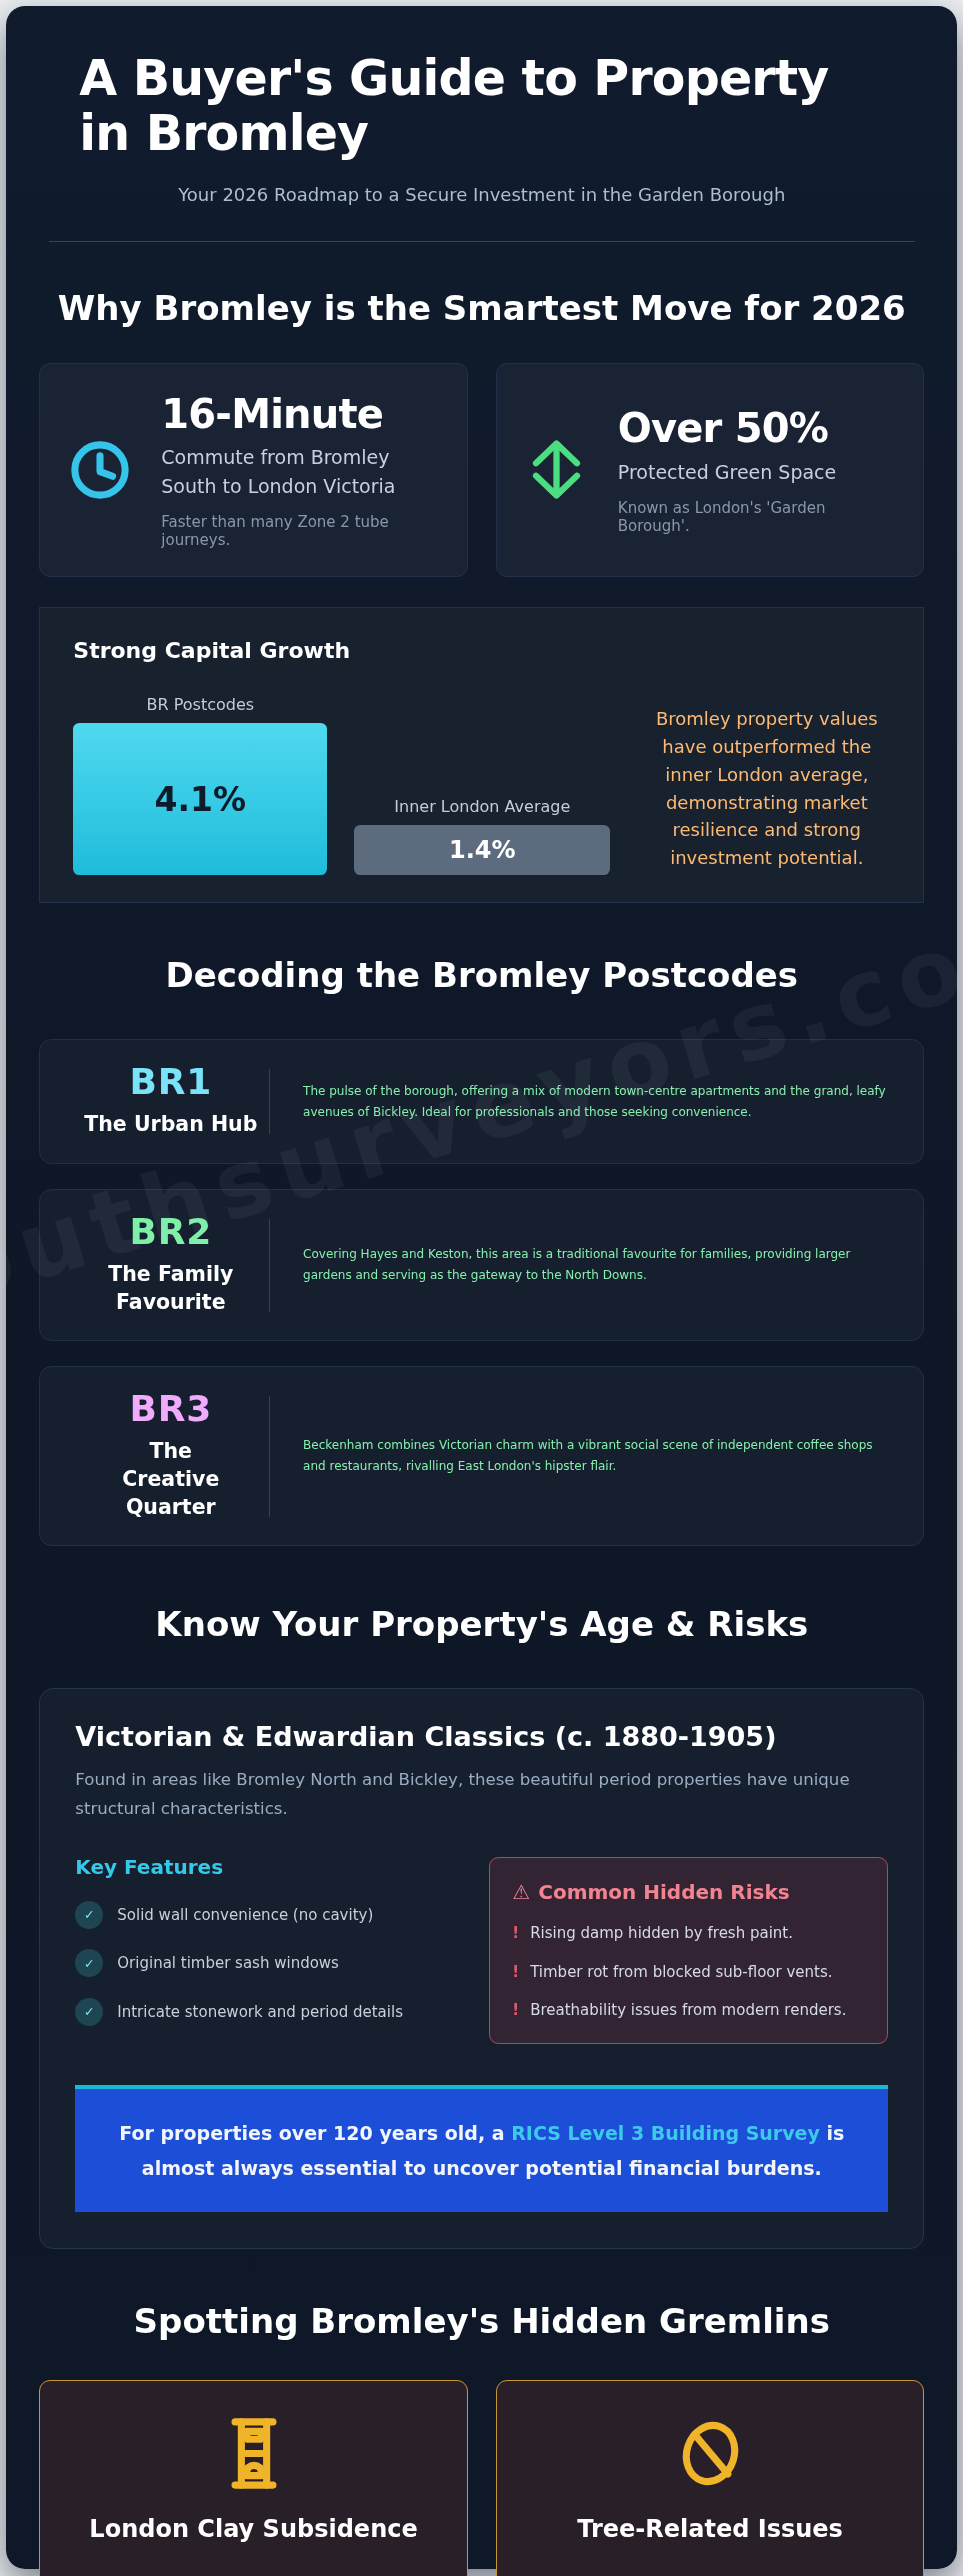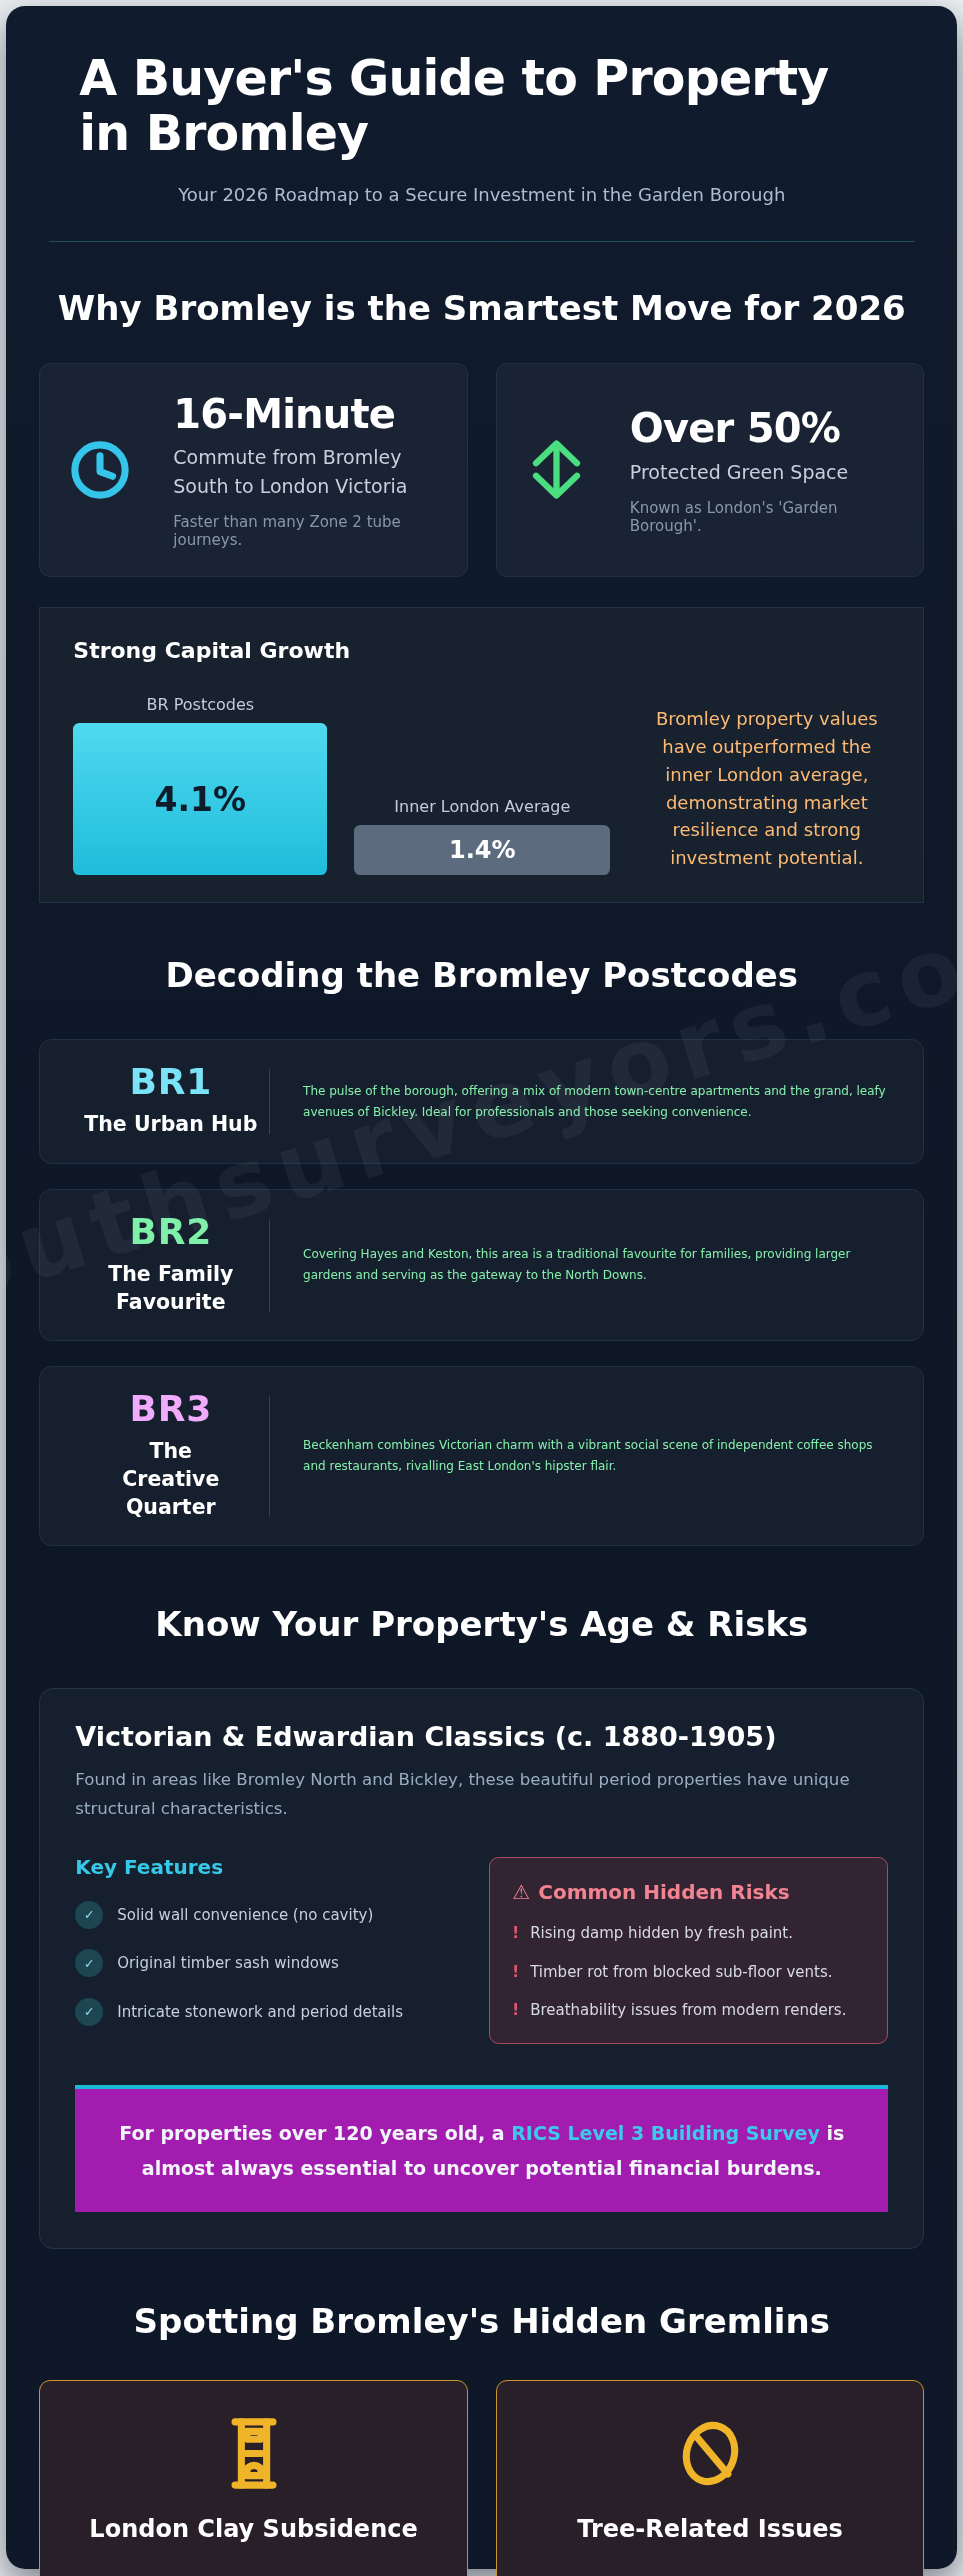--- a/index.html
+++ b/index.html
@@ -26,21 +26,21 @@
     color:#ffffff; max-width:805px; margin:8px auto 22px; letter-spacing:-0.8px; }
   .subtitle { text-align:center; font-size:18px; color:#aebdd2; margin-bottom:36px; }
   .divider { border:none; border-top:1.6px solid #1d4f60; margin:0 9.5px 46px 9.5px; }
   
   h2.section { text-align:center; font-size:34px; font-weight:bold; color:#ffffff; }
   
   .why h2 { margin-bottom:35px; }
   .grid2 { display:flex; gap:28px; }
   .why-card {
     flex:1; background:#1a2334; border:0.8px solid #243049; border-radius:11px;
-    padding:27px 27px; display:flex; align-items:center; gap:40px; min-height:152px;
+    padding:27px 27px; display:flex; align-items:center; gap:28px; min-height:152px;
   }
   .why-icon { flex:0 0 66px; display:flex; justify-content:center; }
   .why-stat { font-size:40px; font-weight:bold; color:#ffffff; letter-spacing:-0.8px; }
   .why-desc { font-size:19px; color:#c7d1de; line-height:1.5; margin-top:6.3px; max-width:276px; }
   .why-note { font-size:15px; color:#8a97ab; margin-top:12.6px; }
   
   .growth-card {
     margin-top:30px; background:#18222f; border:0.8px solid #243049; border-radius:0;
     padding:30px 33px 27px;
   }
@@ -80,21 +80,21 @@
   .check-circle { flex:0 0 28px; height:28px; border-radius:50%; background:#1d4552;
     color:#8ae2ef; font-size:12.6px; display:flex; align-items:center; justify-content:center; }
   .feature-text { font-size:15px; color:#c7d0dc; }
   .risk-box { flex:0 0 399px; background:#332433; border:1.2px solid #a64d62; border-radius:9.5px;
     padding:22px 22px 24px; }
   .risk-title { font-size:20px; font-weight:bold; color:#f28391; margin-bottom:20.5px; }
   .risk-title .warn { font-weight:normal; margin-right:8px; }
   .risk-item { display:flex; gap:11px; font-size:15px; color:#d6dbe3; margin-bottom:20.5px; }
   .risk-item:last-child { margin-bottom:0; }
   .risk-bang { color:#e2596e; font-weight:bold; }
-  .callout { margin-top:39px; background:#a21caf; border-top:4px solid #19b9d8;
+  .callout { margin-top:39px; background:#1d4ed8; border-top:4px solid #19b9d8;
     padding:27px 35px; text-align:center; font-size:19px; font-weight:bold; line-height:1.8; color:#f2f6fa; }
   .callout .cyan { color:#3dc9ea; }
   
   .gremlins { margin-top:52px; }
   .gremlins h2 { margin-bottom:39px; }
   .gremlin-card {
     flex:1; background:#281f29; border:1.2px solid #c9952f; border-radius:11px;
     padding:33px 30px 36px; text-align:center;
   }
   .gremlin-icon { height:79px; display:flex; justify-content:center; margin-bottom:22px; }

